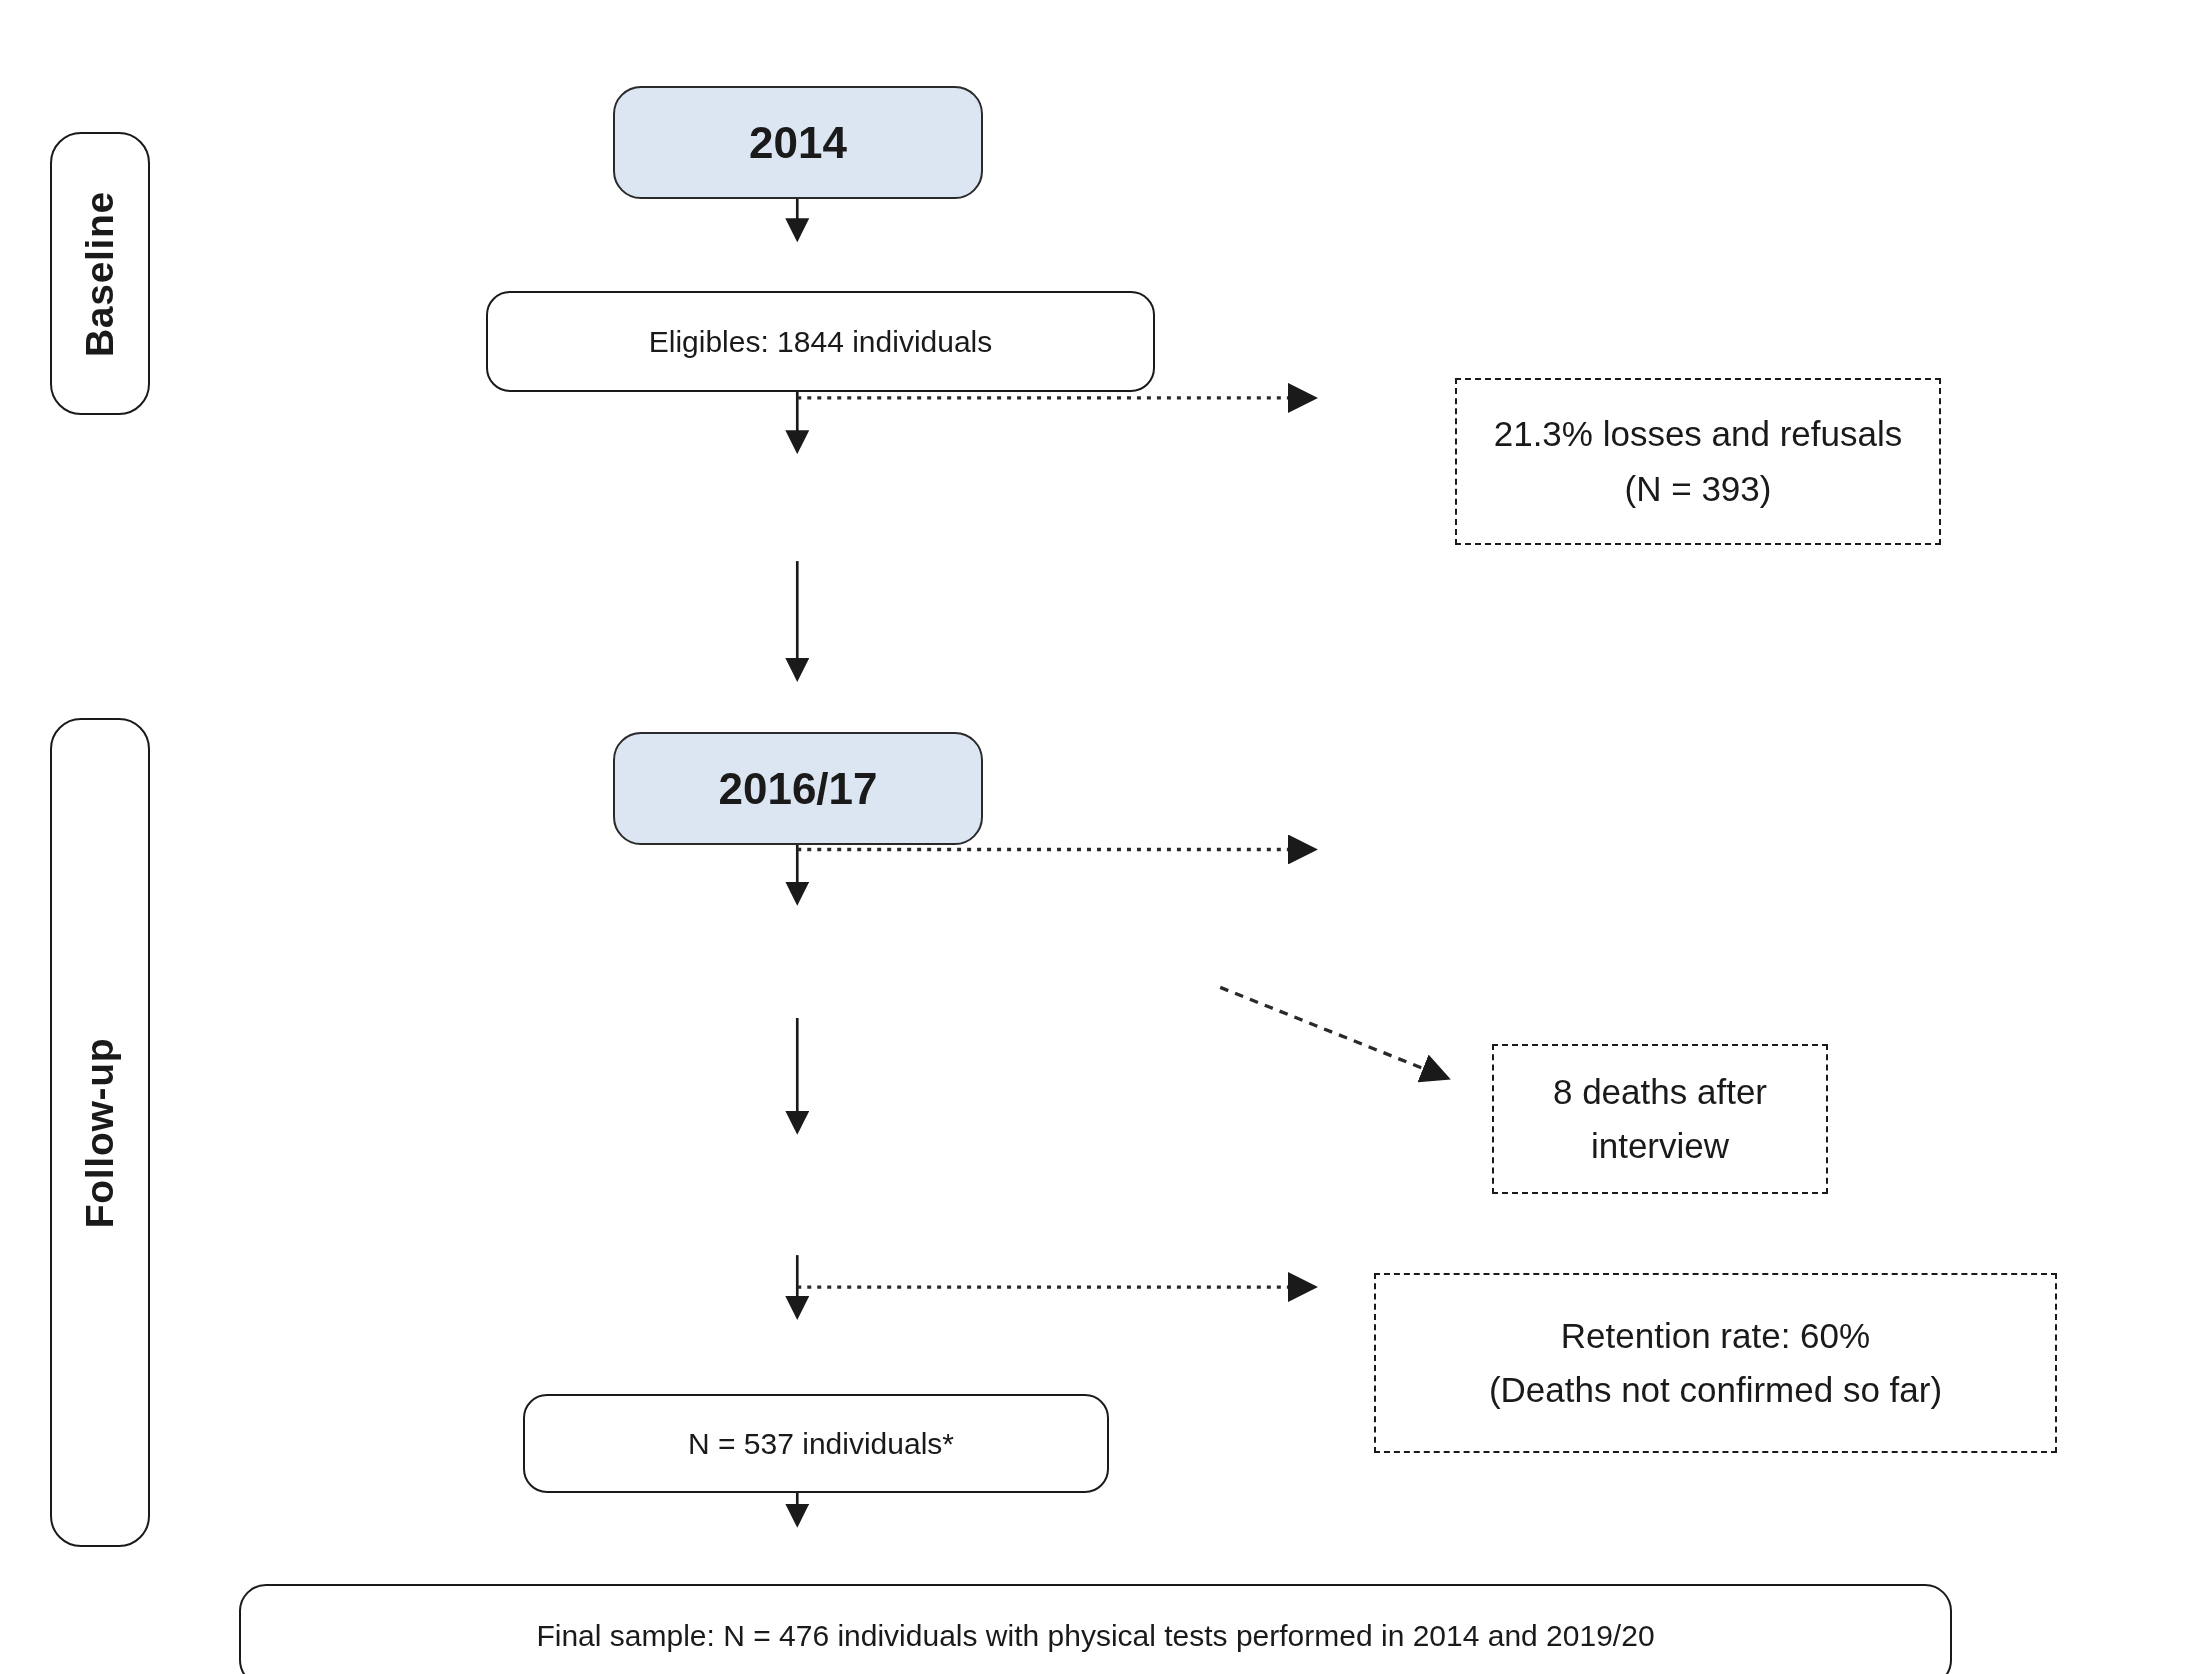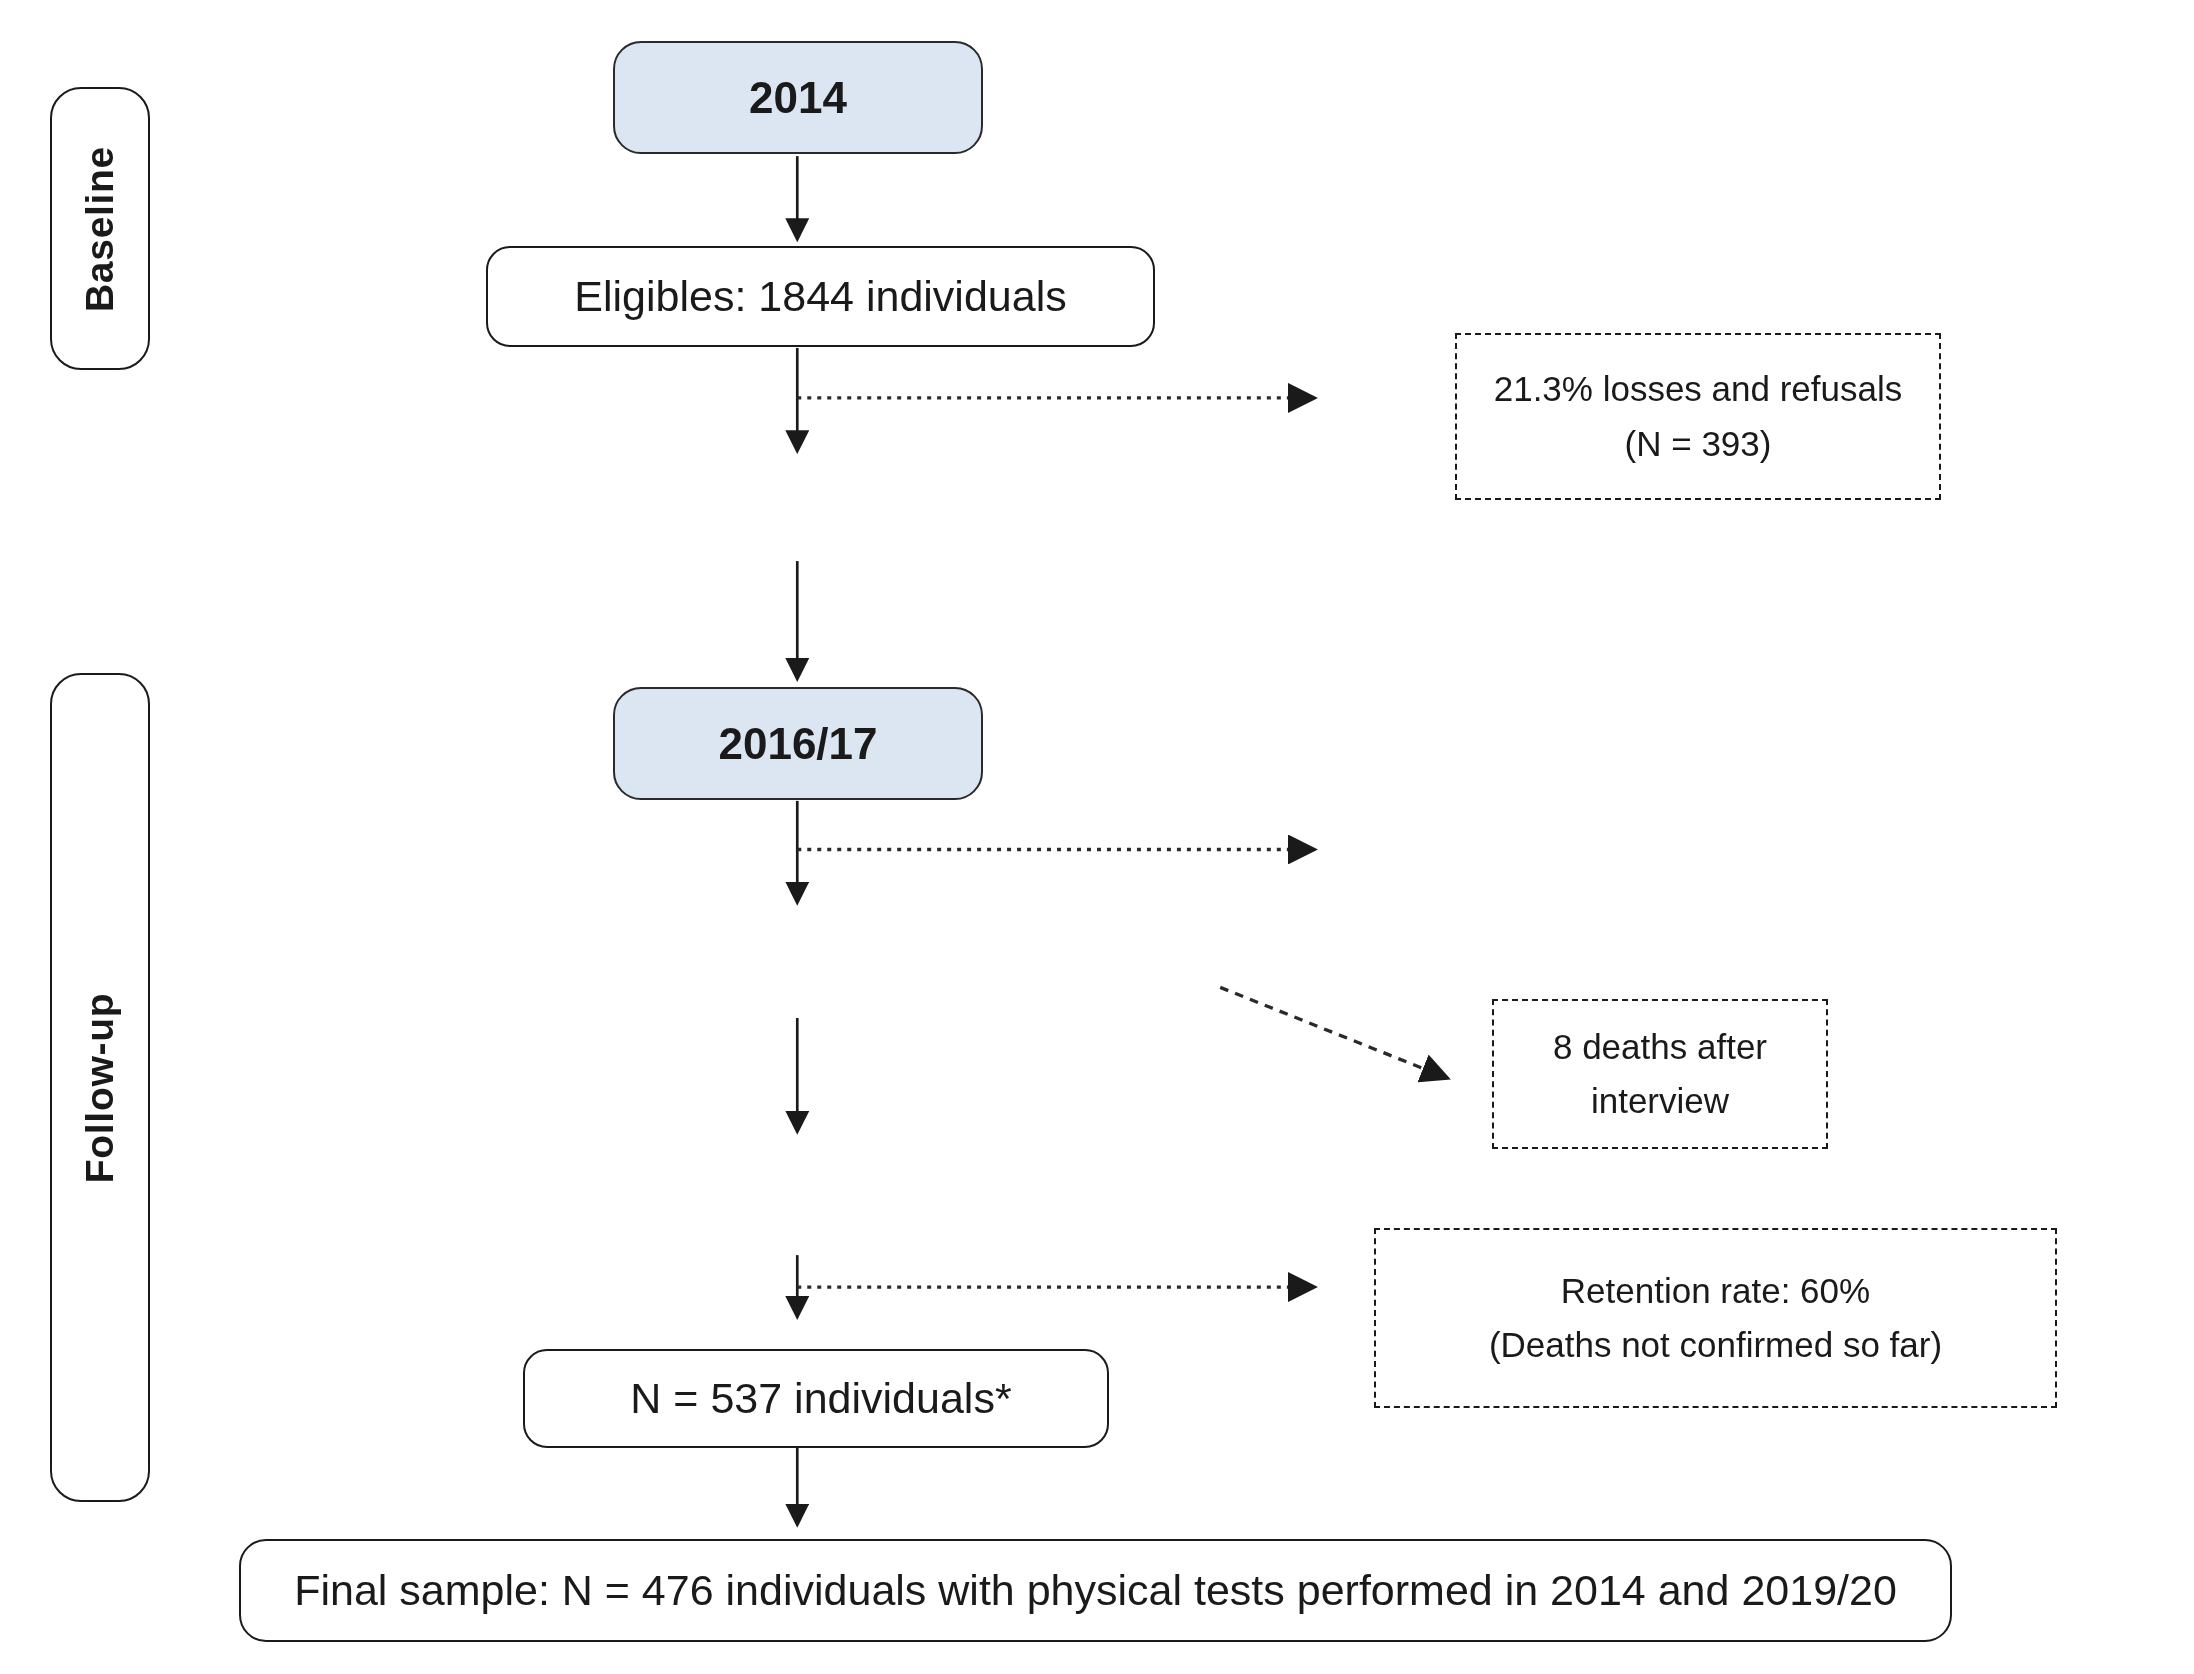--- a/index.html
+++ b/index.html
@@ -22,29 +22,30 @@
     position: absolute;
     box-sizing: border-box;
     background: #ffffff;
     border: 2.7px solid #1a1a1a;
     border-radius: 24px;
     display: flex;
     align-items: center;
     justify-content: center;
     text-align: center;
     color: #1a1a1a;
+    margin-top: 45px;
   }
   .wave {
     background: #dce6f2;
     font-weight: bold;
     font-size: 44px;
     border-radius: 28px;
     border-color: #2a2a2a;
   }
-  .sample { font-size: 43px; }
+  .sample { font-size: 30px; }
   .dashed-note {
     border: 2.7px dashed #1a1a1a;
     border-radius: 0;
     flex-direction: column;
     font-size: 35px;
     line-height: 1.55;
   }
   .phase {
     border-radius: 31px;
   }

